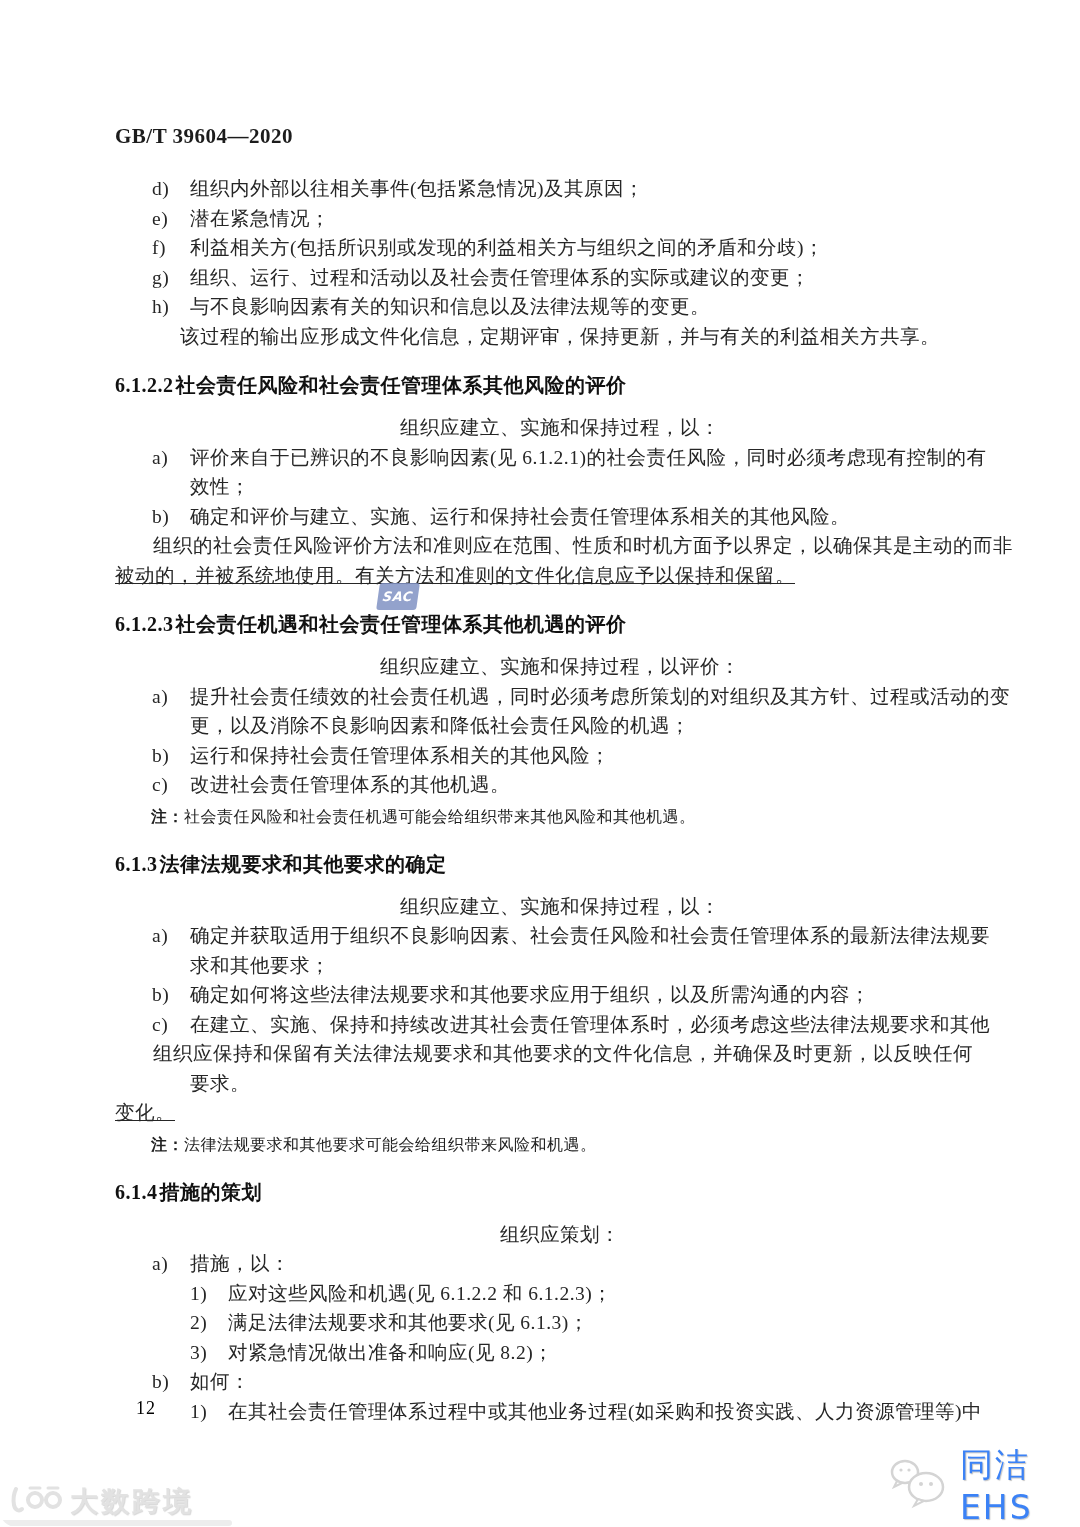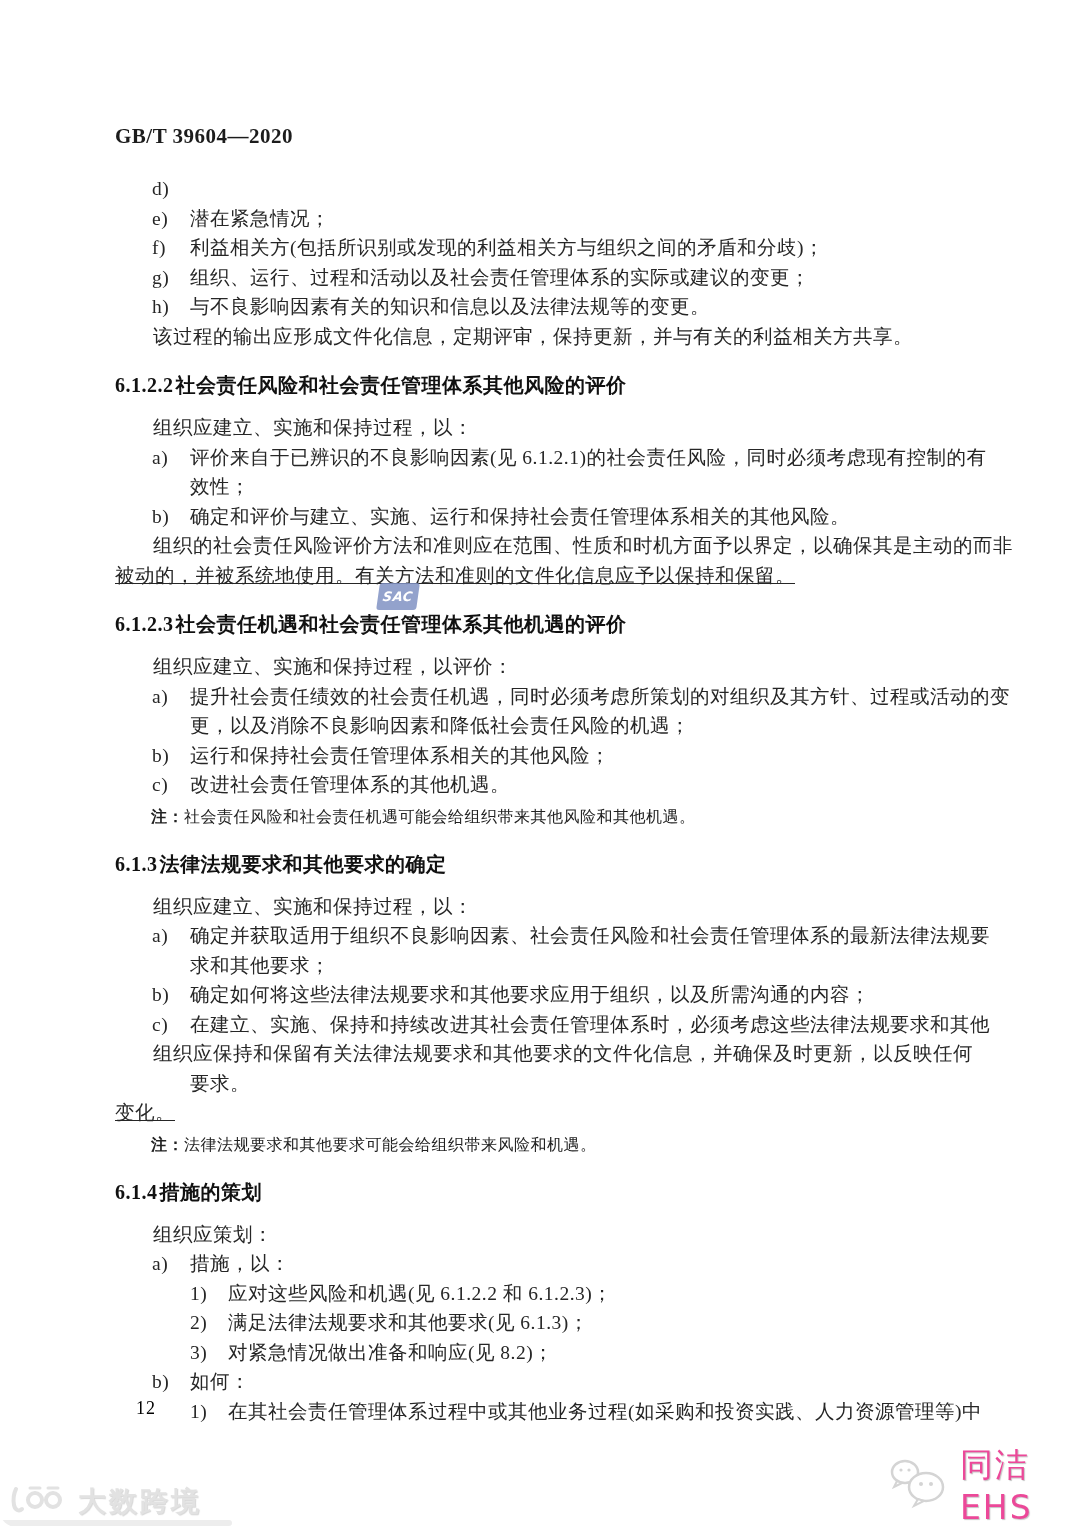--- a/index.html
+++ b/index.html
@@ -18,21 +18,21 @@
     font-family:"Liberation Serif","DejaVu Serif",serif;
   }
   .content{
     position:absolute;left:115px;top:174px;width:852px;
     font-size:19.5px;line-height:29.5px;letter-spacing:.5px;
   }
   .r{white-space:nowrap;}
   .r.item{display:flex;padding-left:37px;}
   .r.sub{display:flex;padding-left:75px;}
   .r.item .lbl,.r.sub .lbl{flex:0 0 38px;width:38px;}
-  .r.para{padding-left:38px;}
+  .r.para{padding-left:38px;text-align:center;}
   .r.flush{padding-left:0;text-decoration:underline;}
   .r.cont{padding-left:75px;}
   .r.note{display:flex;padding-left:36px;font-size:16px;line-height:26px;margin:4px 0 2px;color:#222;}
   .r.note .lbl{font-weight:bold;font-family:"DejaVu Sans","Liberation Sans",sans-serif;flex:0 0 auto;}
   .r.heading{
     display:flex;margin:19px 0 13px;padding-left:0;
     font-family:"DejaVu Sans","Liberation Sans",sans-serif;
     font-weight:bold;font-size:20px;line-height:30px;letter-spacing:.5px;color:#111;
   }
   .r.heading .lbl{flex:0 0 auto;margin-right:2px;font-family:"Liberation Serif","DejaVu Serif",serif;}
@@ -49,26 +49,26 @@
   .sac-badge .sac-text{
     color:#ffffff;font-style:italic;font-weight:bold;font-size:13px;
     font-family:"DejaVu Sans","Liberation Sans",sans-serif;letter-spacing:.5px;
   }
   .wm-br{
     position:absolute;left:888px;top:1443px;
     display:flex;align-items:center;gap:10px;
   }
   .wm-br .wm-text{
     font-family:"DejaVu Sans","Liberation Sans",sans-serif;
-    font-size:33px;color:#ec4899;letter-spacing:2px;
+    font-size:33px;color:#3b82f6;letter-spacing:2px;
     text-shadow:1px 1px 1px #c4c4c4;
   }
   .wm-bl{
     position:absolute;left:10px;top:1483px;
-    display:flex;align-items:center;gap:16px;
+    display:flex;align-items:center;gap:8px;
   }
   .wm-bl .wm-text{
     font-family:"DejaVu Sans","Liberation Sans",sans-serif;
     font-weight:bold;font-size:28px;color:#e2e2e2;letter-spacing:3px;
     text-shadow:1px 1px 1px #d8d8d8;
   }
   .bottom-smudge{
     position:absolute;left:0;top:1520px;width:232px;height:6px;
     background:#ededed;border-radius:3px;
   }
@@ -76,20 +76,21 @@
 </head>
 <body>
 
 <div class="page">
 
   <div class="std-header">GB/T 39604—2020</div>
 
   <div class="content" id="doc-body">
       <div class="r item">
         <span class="lbl">d)</span>
+        <span class="txt">组织内外部以往相关事件(包括紧急情况)及其原因；</span>
       </div>
       <div class="r item">
         <span class="lbl">e)</span>
         <span class="txt">潜在紧急情况；</span>
       </div>
       <div class="r item">
         <span class="lbl">f)</span>
         <span class="txt">利益相关方(包括所识别或发现的利益相关方与组织之间的矛盾和分歧)；</span>
       </div>
       <div class="r item">

